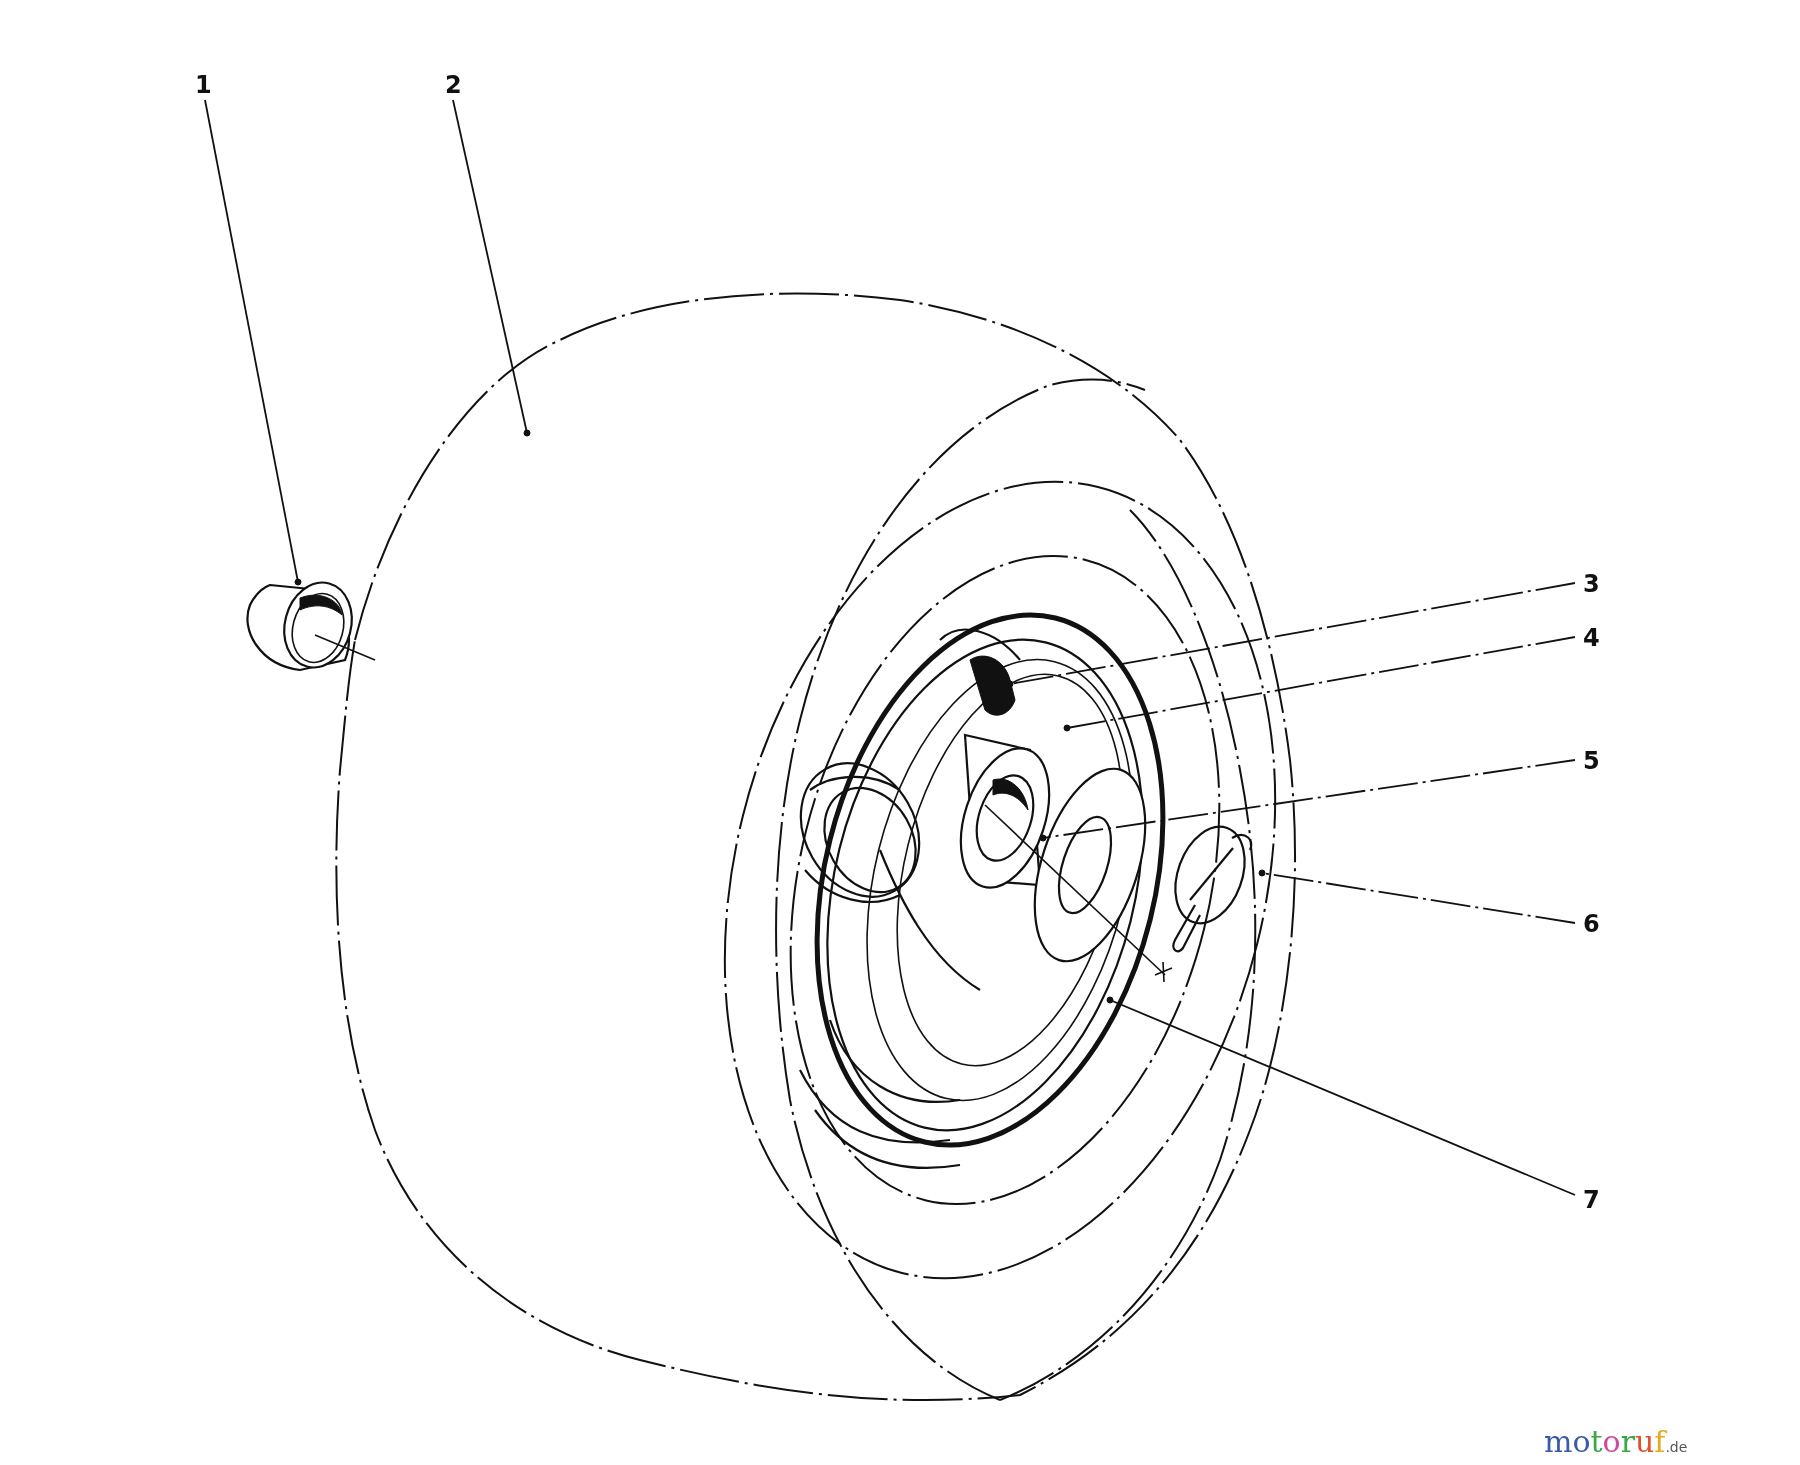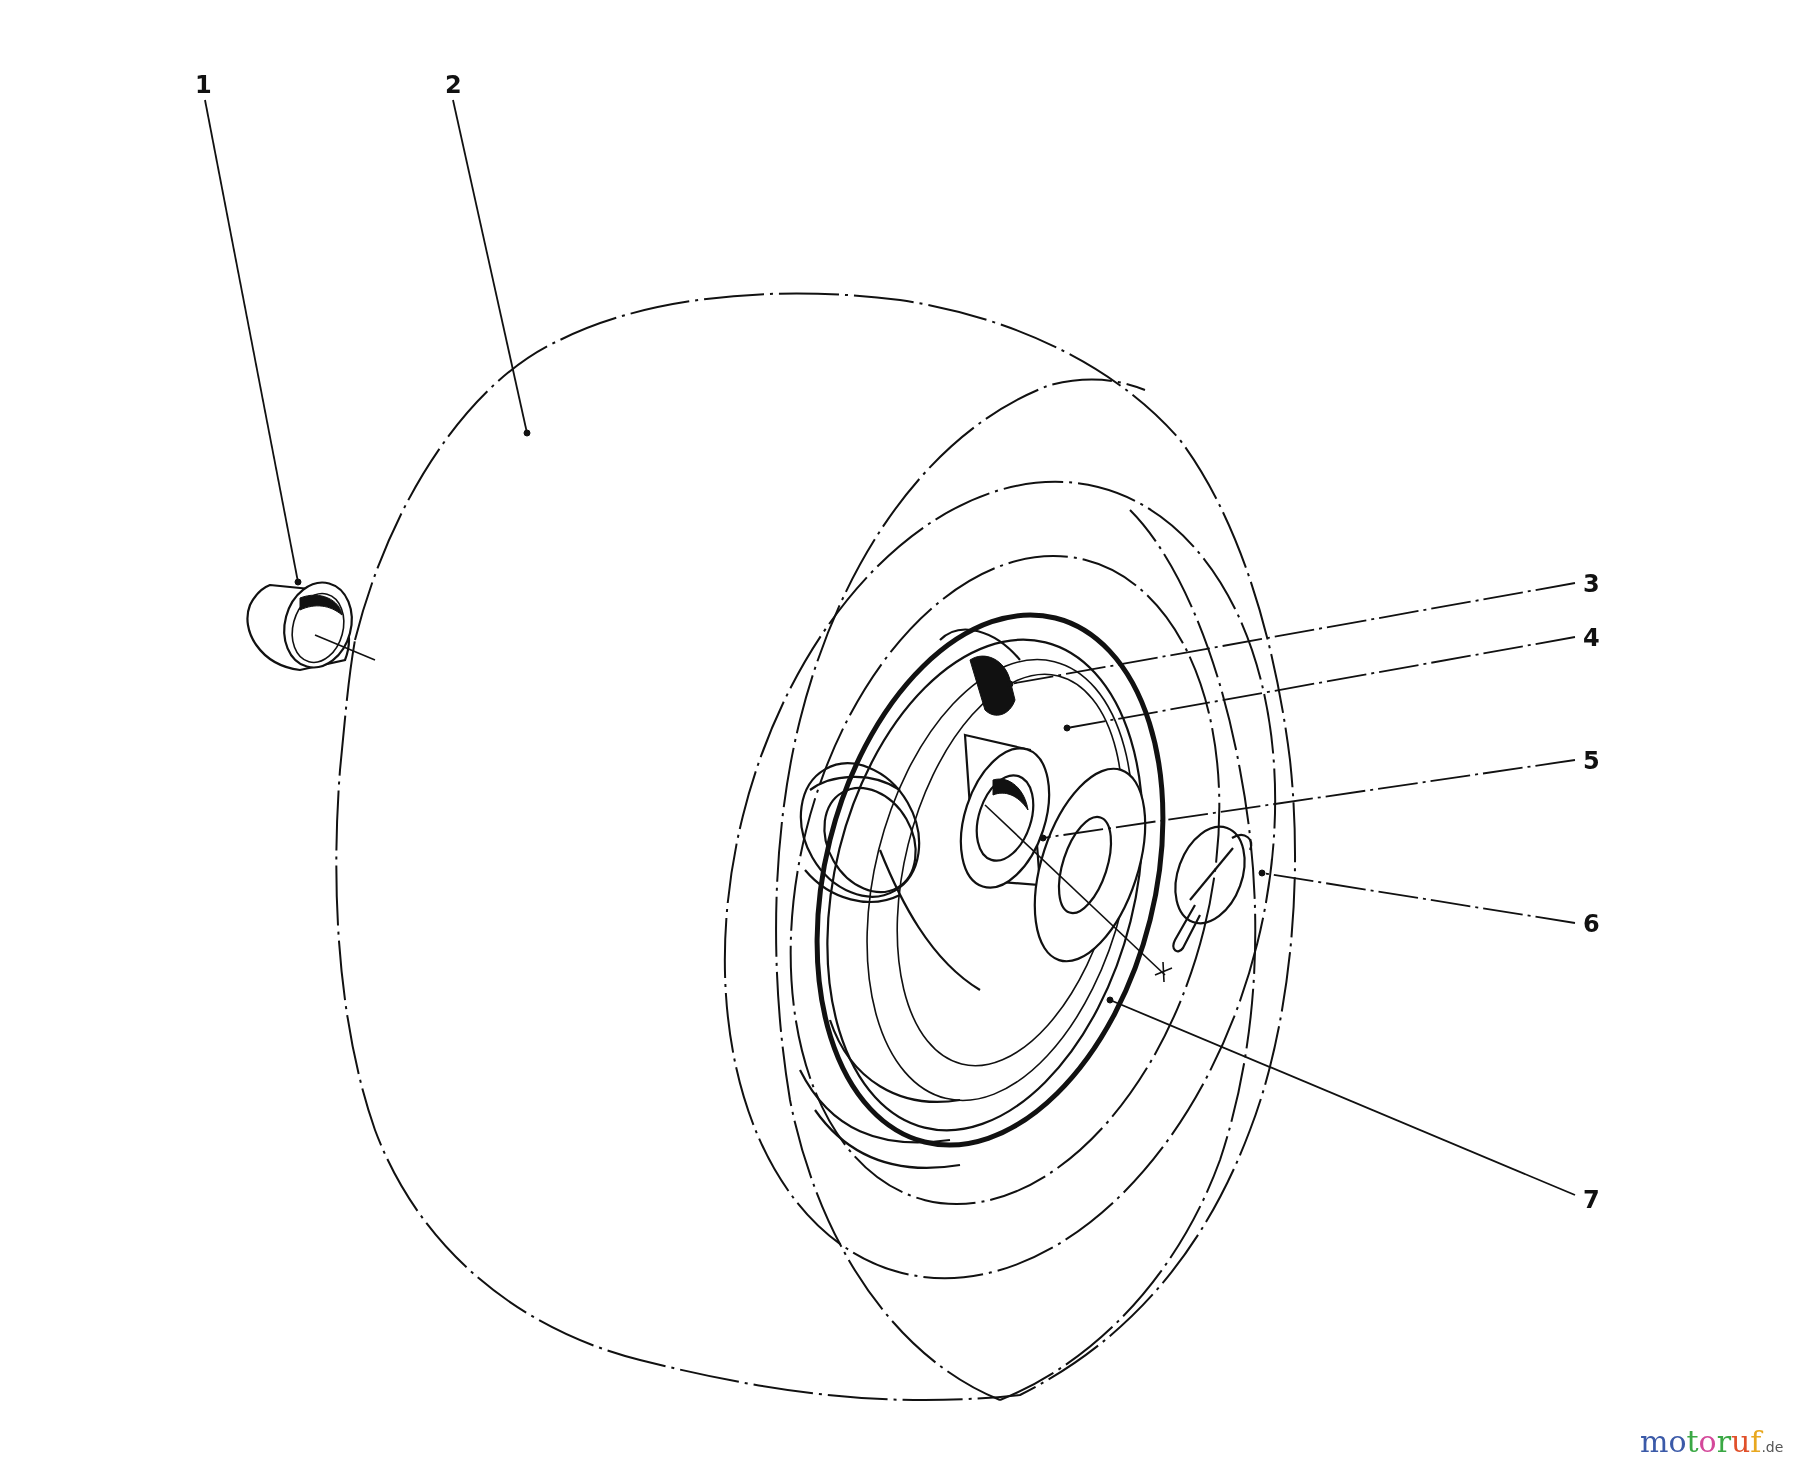--- a/index.html
+++ b/index.html
@@ -5,21 +5,21 @@
     html, body { margin: 0; padding: 0; background: #ffffff; }
     body { width: 1800px; height: 1465px; position: relative; overflow: hidden; font-family: "DejaVu Sans", sans-serif; }
     #diagram { position: absolute; left: 0; top: 0; width: 1800px; height: 1465px; }
     .ln { fill: none; stroke: #111; stroke-width: 2.2; }
     .thin { fill: none; stroke: #111; stroke-width: 1.6; }
     .dash { fill: none; stroke: #111; stroke-width: 2; stroke-dasharray: 60 6 3 6; }
     .leader { fill: none; stroke: #111; stroke-width: 1.8; }
     .leader-dash { fill: none; stroke: #111; stroke-width: 1.8; stroke-dasharray: 40 5 3 5; }
     .heavy { fill: #111; stroke: #111; }
     .callout { position: absolute; font-family: "DejaVu Sans", sans-serif; font-weight: bold; font-size: 24px; color: #111; line-height: 1; }
-    .watermark { position: absolute; left: 1640px; top: 1424px; font-family: "DejaVu Serif", serif; font-size: 30px; letter-spacing: 0px; }
+    .watermark { position: absolute; left: 1544px; top: 1424px; font-family: "DejaVu Serif", serif; font-size: 30px; letter-spacing: 0px; }
     .watermark span { display: inline-block; }
     .watermark .tld { font-family: "DejaVu Sans", sans-serif; font-size: 14px; color: #555; }
   </style>
 </head>
 <body>
 
 <svg id="diagram" viewBox="0 0 1800 1465" xmlns="http://www.w3.org/2000/svg">
 
   <g>
     <path class="dash" d="M 355 640 C 390 500, 470 380, 560 340 C 650 295, 780 285, 900 300 C 1020 318, 1120 370, 1180 440 C 1240 520, 1275 640, 1290 760 C 1305 900, 1285 1040, 1250 1130 C 1205 1250, 1130 1340, 1020 1395 C 880 1410, 760 1390, 640 1360 C 520 1330, 420 1250, 375 1130 C 340 1030, 330 900, 340 770 C 345 720, 348 680, 355 640 Z"></path>

